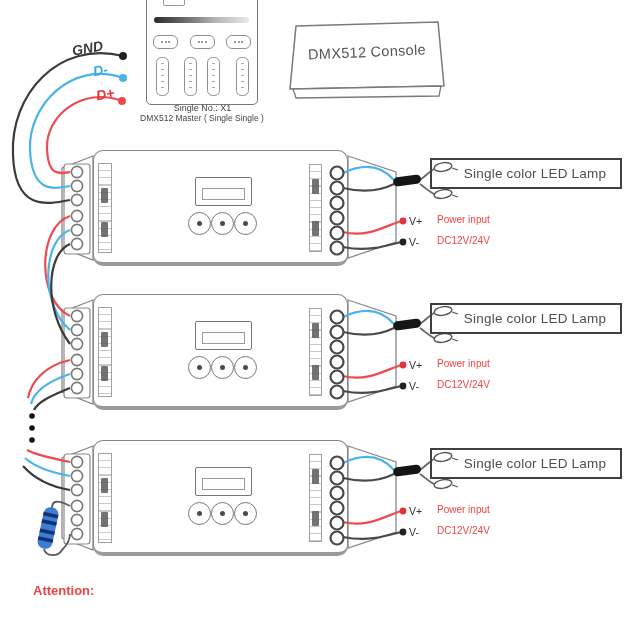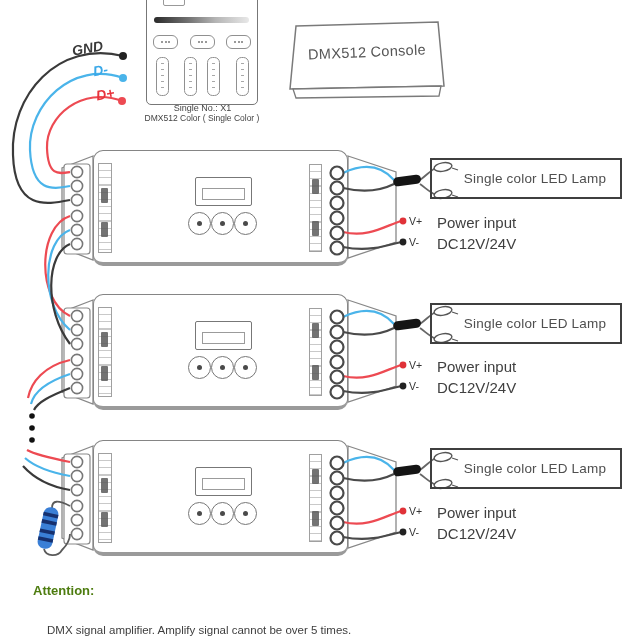--- a/index.html
+++ b/index.html
@@ -39,28 +39,28 @@
   .dbtn{width:21px;height:21px;border:1.4px solid #777;border-radius:50%;background:#fff;}
   .dbtn::after{content:"";position:absolute;left:50%;top:50%;width:5px;height:5px;margin:-2.5px 0 0 -2.5px;
                border-radius:50%;background:#4a4a4a;}
   .strip{background:#fff;border:1px solid #a0a0a0;box-sizing:border-box;
          background-image:repeating-linear-gradient(to bottom,transparent 0 6px,#c9c9c9 6px 7.2px);}
   .strip .blob{position:absolute;left:2px;width:7px;height:15px;background:#5a5a5a;border-radius:1px;opacity:.85;}
   .strip-left{width:14px;height:90px;left:98px;}
   .strip-right{width:13px;height:88px;left:309px;}
 
   
-  .lamp-box{left:430px;width:192px;height:41px;border:2.2px solid #3f3f3f;background:transparent;
+  .lamp-box{left:430px;width:192px;height:31px;border:2.2px solid #3f3f3f;background:transparent;
             display:flex;align-items:center;justify-content:center;box-sizing:border-box;}
   .lamp-box span{font-size:13.5px;color:#4f4f4f;padding-left:18px;letter-spacing:.2px;}
   .pw{font-size:10.5px;color:#333;}
-  .pw-big{font-size:15px;color:#404040;}
-
-  
-  .attention-title{left:33px;top:583px;font-size:13px;font-weight:bold;color:#4d7c0f;}
+  .pw-big{font-size:10px;color:#ef4444;}
+
+  
+  .attention-title{left:33px;top:583px;font-size:13px;font-weight:bold;color:#ef4444;}
   .attention-line1{left:33px;top:606px;width:560px;font-size:11.5px;color:#3d3d3d;}
   .attention-line2{left:47px;top:624px;width:560px;font-size:11.5px;color:#3d3d3d;}
 
   svg{position:absolute;left:0;top:0;}
   .z1{z-index:1}.z2{z-index:2}.z3{z-index:3}
 </style>
 </head>
 <body>
 
 <div id="canvas">
@@ -251,21 +251,21 @@
   <div class="abs master-top-stub z3"></div>
   <div class="abs master-gradient z3"></div>
   <div class="abs mbtn z3" style="left:153px"></div>
   <div class="abs mbtn z3" style="left:190px"></div>
   <div class="abs mbtn z3" style="left:226px"></div>
   <div class="abs mslider z3" style="left:156px"></div>
   <div class="abs mslider z3" style="left:184px"></div>
   <div class="abs mslider z3" style="left:207px"></div>
   <div class="abs mslider z3" style="left:236px"></div>
   <div class="abs model-line1 z3">Single No.: X1</div>
-  <div class="abs model-line2 z3">DMX512 Color ( Single Color )</div>
+  <div class="abs model-line2 z3">DMX512 Master ( Single Single )</div>
 
   <div class="abs console-label z3">DMX512 Console</div>
 
   <div class="abs bus-label bus-gnd z3">GND</div>
   <div class="abs bus-label bus-dminus z3">D-</div>
   <div class="abs bus-label bus-dplus z3">D+</div>
 
   <div class="abs lamp-box z3" style="top:158px">
       <span>Single color LED Lamp</span>
     </div>
@@ -285,15 +285,14 @@
   <div class="abs pw-big z3" style="left:437px;top:358px">Power input</div>
   <div class="abs pw z3" style="left:409px;top:380px">V-</div>
   <div class="abs pw-big z3" style="left:437px;top:379px">DC12V/24V</div>
 
   <div class="abs pw z3" style="left:409px;top:505px">V+</div>
   <div class="abs pw-big z3" style="left:437px;top:504px">Power input</div>
   <div class="abs pw z3" style="left:409px;top:526px">V-</div>
   <div class="abs pw-big z3" style="left:437px;top:525px">DC12V/24V</div>
 
   <div class="abs attention-title z3">Attention:</div>
-  <div class="abs attention-line2 z3">DMX signal amplifier. Amplify signal cannot be over 5 times.</div>
 
 </div>
 
 </body></html>

